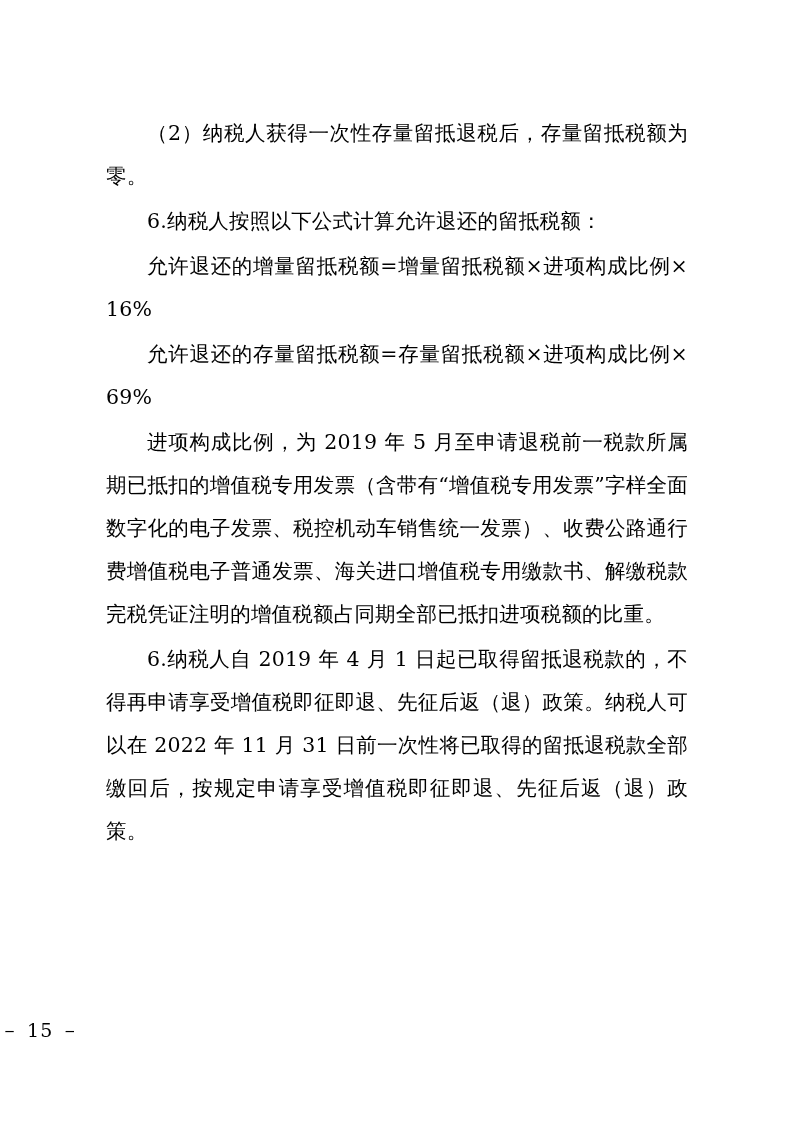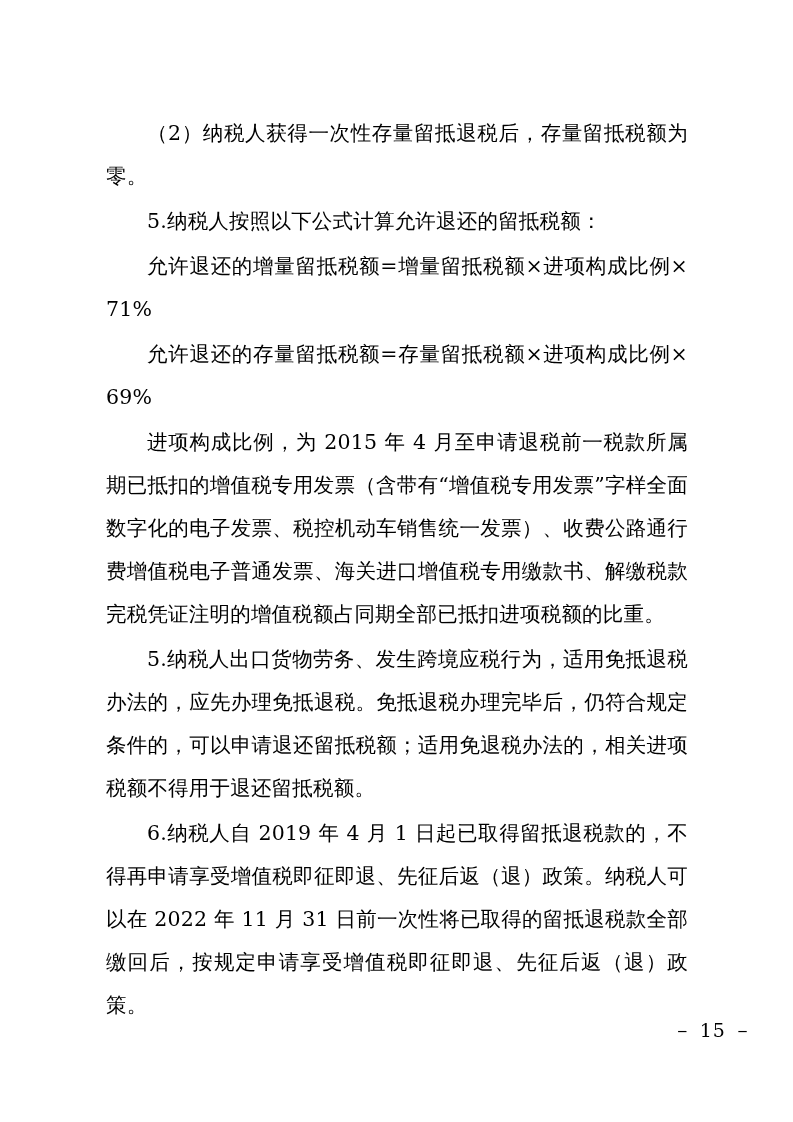--- a/index.html
+++ b/index.html
@@ -37,34 +37,33 @@
     word-break: break-all;
   }
   p.indent {
     text-indent: 41px;
   }
   .page-number {
     position: absolute;
     left: 0;
     right: 0;
     bottom: 78px;
-    text-align: right;
+    text-align: left;
     font-size: 19px;
     letter-spacing: 1px;
     padding-right: 40px;
     font-family: "DejaVu Serif", "Liberation Serif", serif;
   }
 </style>
 </head>
 <body>
 
 <div class="page">
   <div class="doc-body">
     <p class="para indent">（2）纳税人获得一次性存量留抵退税后，存量留抵税额为零。</p>
-    <p class="para indent">5.纳税人按照以下公式计算允许退还的留抵税额：</p>
-    <p class="para indent">允许退还的增量留抵税额=增量留抵税额×进项构成比例×71%</p>
+    <p class="para indent">6.纳税人按照以下公式计算允许退还的留抵税额：</p>
+    <p class="para indent">允许退还的增量留抵税额=增量留抵税额×进项构成比例×16%</p>
     <p class="para indent">允许退还的存量留抵税额=存量留抵税额×进项构成比例×69%</p>
-    <p class="para indent">进项构成比例，为 2015 年 4 月至申请退税前一税款所属期已抵扣的增值税专用发票（含带有“增值税专用发票”字样全面数字化的电子发票、税控机动车销售统一发票）、收费公路通行费增值税电子普通发票、海关进口增值税专用缴款书、解缴税款完税凭证注明的增值税额占同期全部已抵扣进项税额的比重。</p>
-    <p class="para indent">5.纳税人出口货物劳务、发生跨境应税行为，适用免抵退税办法的，应先办理免抵退税。免抵退税办理完毕后，仍符合规定条件的，可以申请退还留抵税额；适用免退税办法的，相关进项税额不得用于退还留抵税额。</p>
+    <p class="para indent">进项构成比例，为 2019 年 5 月至申请退税前一税款所属期已抵扣的增值税专用发票（含带有“增值税专用发票”字样全面数字化的电子发票、税控机动车销售统一发票）、收费公路通行费增值税电子普通发票、海关进口增值税专用缴款书、解缴税款完税凭证注明的增值税额占同期全部已抵扣进项税额的比重。</p>
     <p class="para indent">6.纳税人自 2019 年 4 月 1 日起已取得留抵退税款的，不得再申请享受增值税即征即退、先征后返（退）政策。纳税人可以在 2022 年 11 月 31 日前一次性将已取得的留抵退税款全部缴回后，按规定申请享受增值税即征即退、先征后返（退）政策。</p>
   </div>
   <div class="page-number">－ 15 －</div>
 </div>
 
 </body></html>

